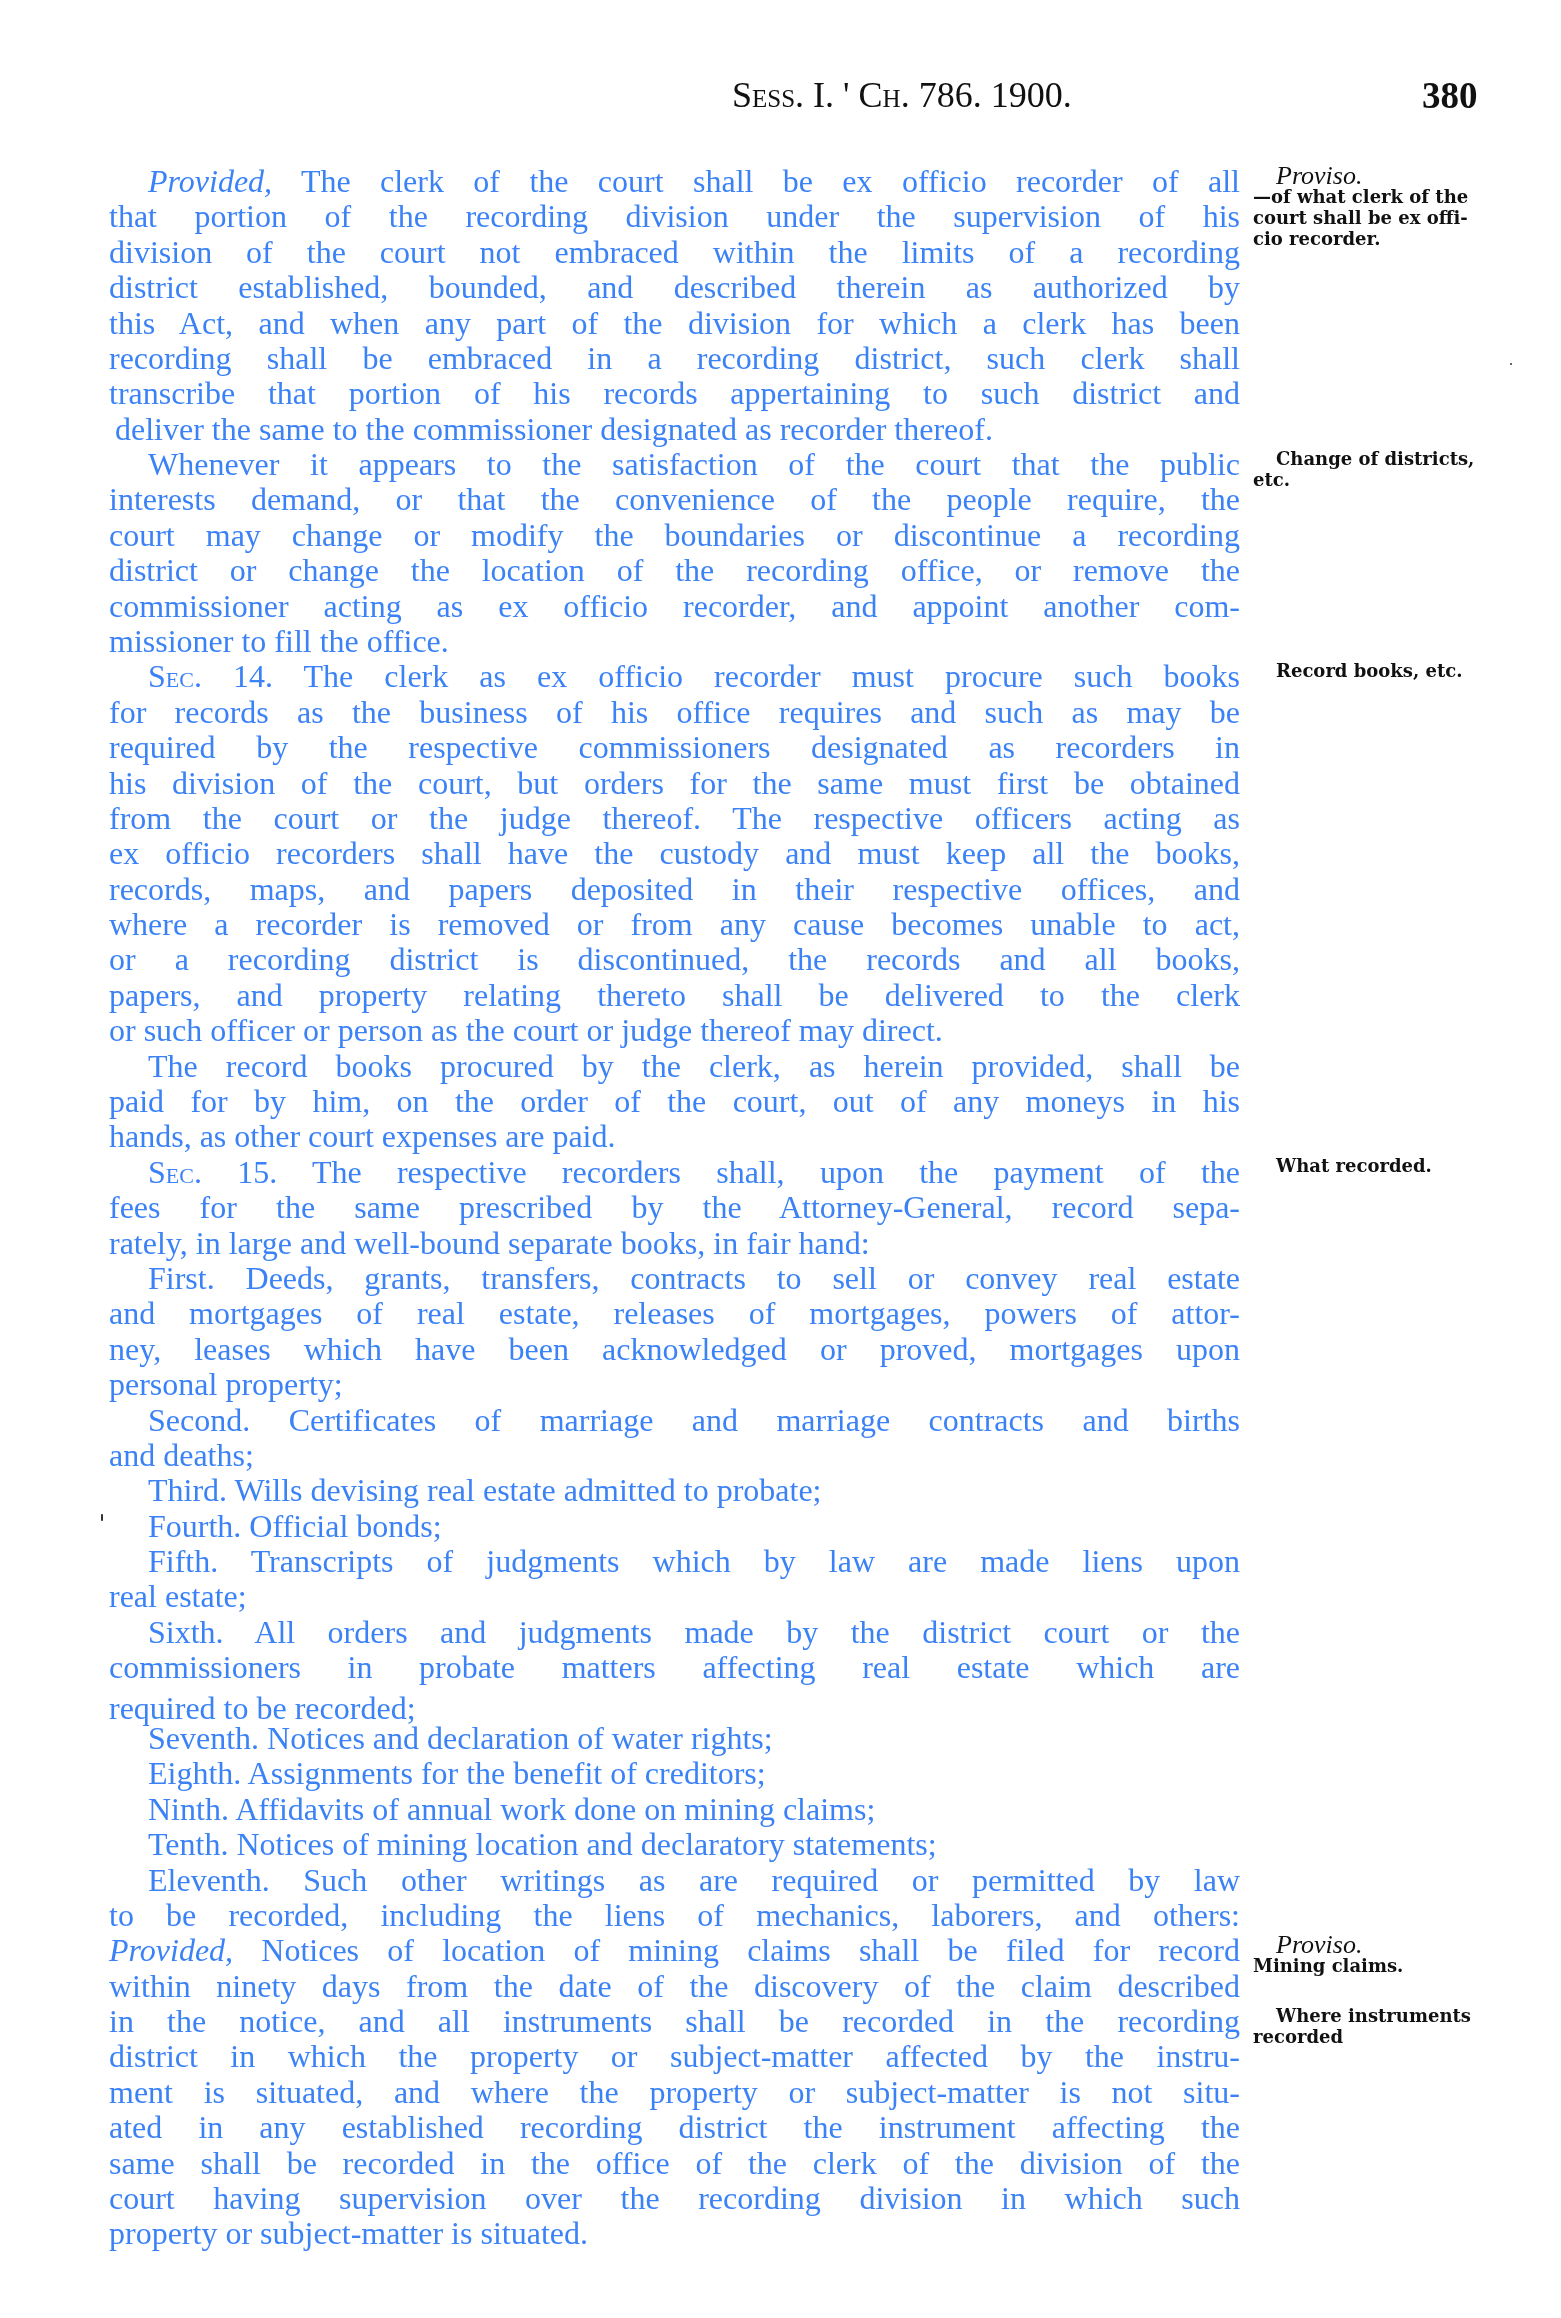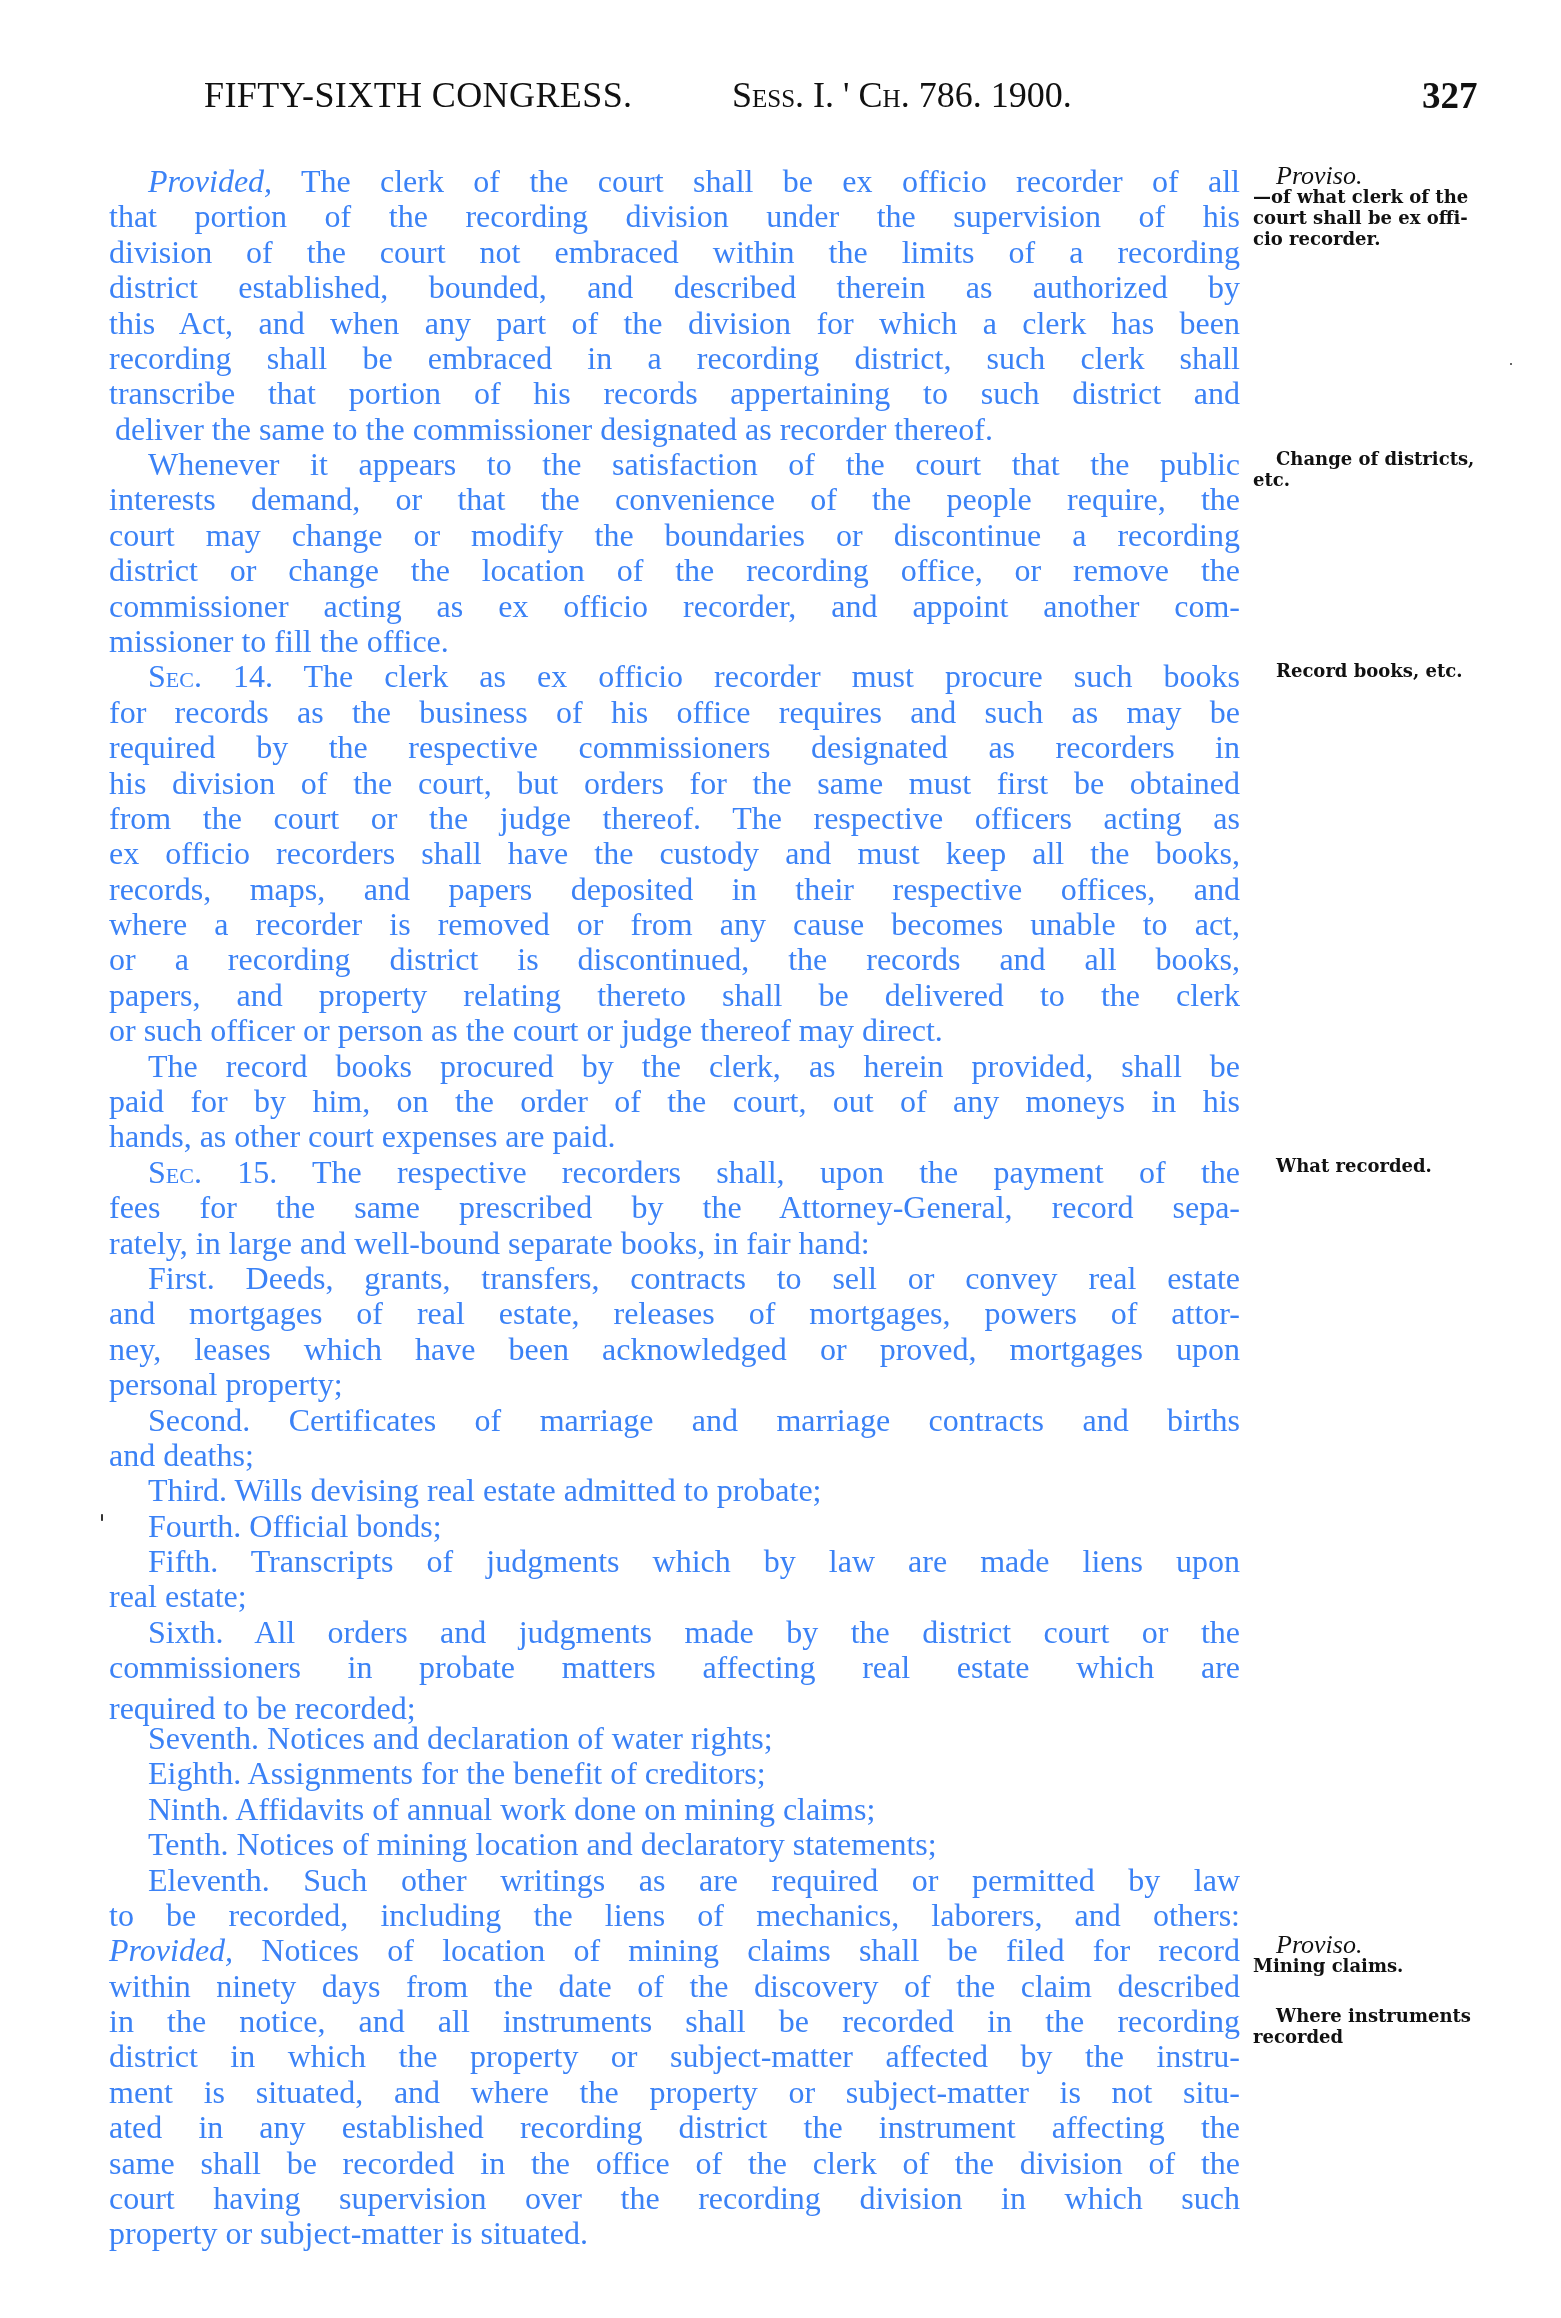--- a/index.html
+++ b/index.html
@@ -27,23 +27,22 @@
     white-space: nowrap;
   }
   .margin-note .first { padding-left: 23px; }
   .margin-note .it { font-weight: normal; font-style: italic; font-family: "Liberation Serif", serif; font-size: 26px; }
   .speck { position: absolute; width: 2.4px; height: 2.4px; background: #333; border-radius: 50%; }
 </style>
 </head>
 <body>
 
 <div class="page">
-  <div class="hdr hdr-title">FIFTY-SIXTH CONGRESS.</div>
   <div class="hdr hdr-sess">Sess. I. ' Ch. 786.   1900.</div>
-  <div class="hdr hdr-page">327</div>
+  <div class="hdr hdr-page">380</div>
 
   <div id="body-text">
       <div class="body-line indent" style="top: 163px;"><span class="it">Provided,</span><span> The clerk of the court shall be ex officio recorder of all</span></div>
       <div class="body-line" style="top: 198px;"><span>that portion of the recording division under the supervision of his</span></div>
       <div class="body-line" style="top: 234px;"><span>division of the court not embraced within the limits of a recording</span></div>
       <div class="body-line" style="top: 269px;"><span>district established, bounded, and described therein as authorized by</span></div>
       <div class="body-line" style="top: 305px;"><span>this Act, and when any part of the division for which a clerk has been</span></div>
       <div class="body-line" style="top: 340px;"><span>recording shall be embraced in a recording district, such clerk shall</span></div>
       <div class="body-line" style="top: 375px;"><span>transcribe that portion of his records appertaining to such district and</span></div>
       <div class="body-line short" style="top: 411px; margin-left: 6px;"><span>deliver the same to the commissioner designated as recorder thereof.</span></div>

